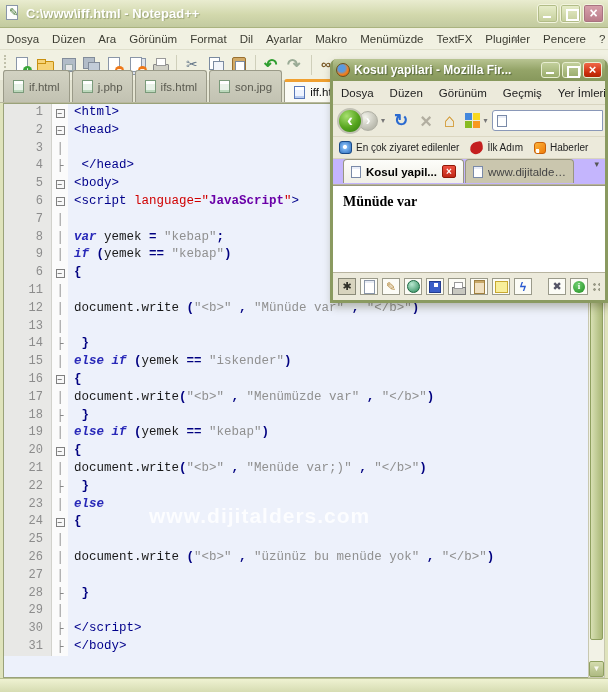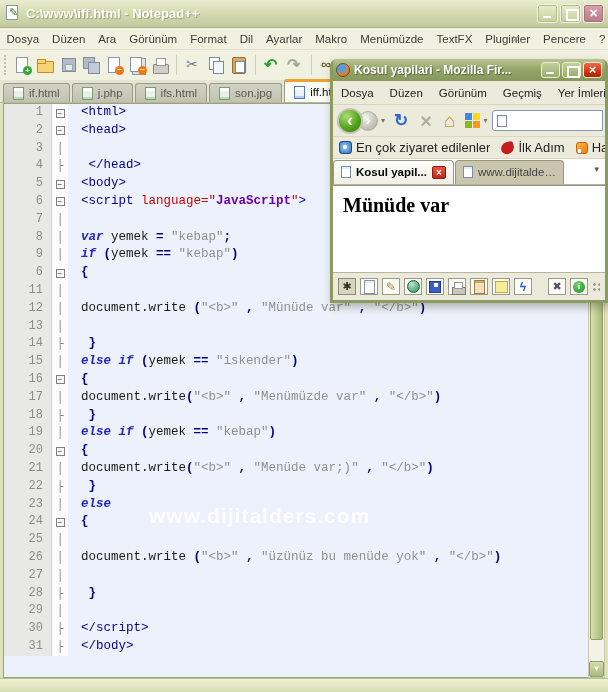--- a/index.html
+++ b/index.html
@@ -61,40 +61,40 @@
   .ic-copy::before{content:"";position:absolute;left:3px;top:2px;width:9px;height:11px;background:#fff;border:1px solid #7a8aa0;}
   .ic-copy::after{content:"";position:absolute;left:7px;top:6px;width:9px;height:11px;background:#f2f5fa;border:1px solid #7a8aa0;}
   .ic-paste::before{content:"";position:absolute;left:3px;top:2px;width:12px;height:15px;background:#d2aa66;border:1px solid #9a7030;border-radius:2px;}
   .ic-paste::after{content:"";position:absolute;left:6px;top:6px;width:8px;height:10px;background:#fff;border:1px solid #7a8aa0;}
   .ic-undo::before{content:"↶";position:absolute;left:2px;top:0px;font-size:16px;font-weight:bold;color:#2f9e2f;}
   .ic-redo::before{content:"↷";position:absolute;left:2px;top:0px;font-size:16px;font-weight:bold;color:#9aab96;}
   .ic-find::before{content:"∞";position:absolute;left:3px;top:1px;font-size:14px;font-weight:bold;color:#7a5a28;}
 
   .npp-tabbar{position:absolute;left:0;top:80px;right:0;height:23px;background:#e4e4d2;
     display:flex;align-items:flex-end;padding-left:3px;border-bottom:1px solid #b8b89e;}
-  .ntab{height:19px;display:flex;align-items:center;gap:5px;padding:0 9px;margin-right:2px;
+  .ntab{height:32px;display:flex;align-items:center;gap:5px;padding:0 9px;margin-right:2px;
     background:linear-gradient(180deg,#d2d2c2,#c2c2b2);border:1px solid #9a9a88;border-bottom:none;
     border-radius:3px 3px 0 0;font-size:11.5px;color:#5a5a50;}
   .ntab.active{background:#fafaf4;color:#111;height:23px;border-top:3px solid #f0a030;padding-top:0;}
   .tabpg{width:11px;height:13px;background:#e8f2e8;border:1px solid #7a9a7a;
     box-shadow:inset 0 3px 0 #fff,inset 0 -2px 0 #bcd8bc;}
   .tabpg.act{background:#eef4ff;border-color:#5878b8;box-shadow:inset 0 3px 0 #fff,inset 0 -2px 0 #b8ccf0;}
 
   .npp-edit{position:absolute;left:3px;top:103px;right:20px;bottom:14px;background:#edf1fb;
     border:1px solid #9aa27a;border-right:none;overflow:hidden;}
   .code-lines{position:absolute;inset:0;display:flex;flex-direction:column;}
   .crow{height:17.8px;display:flex;align-items:center;flex:0 0 17.8px;}
   .ln{width:48px;flex:0 0 48px;height:100%;background:#e8e8e6;color:#8c8c8c;
     font:12px/17.8px "Liberation Mono","DejaVu Sans Mono",monospace;text-align:right;padding-right:8px;
     border-right:1px solid #d2d2cc;}
   .fold{width:16px;flex:0 0 16px;height:100%;background:#fbfbfb;color:#888;
     font:11px/17.8px "DejaVu Sans Mono",monospace;text-align:center;position:relative;}
   .fbox{display:inline-block;width:9px;height:9px;border:1px solid #808080;background:#f8f8f8;
     font:8px/7px "DejaVu Sans Mono",monospace;color:#505050;vertical-align:middle;}
-  .ctext{padding-left:13px;white-space:pre;font:12.5px/17.8px "Liberation Mono","DejaVu Sans Mono",monospace;}
+  .ctext{padding-left:6px;white-space:pre;font:12.5px/17.8px "Liberation Mono","DejaVu Sans Mono",monospace;}
   .tok-tag{color:#00008b;}
   .tok-txt{color:#000;font-weight:bold;}
   .tok-attr{color:#d00000;}
   .tok-val{color:#6a00a8;font-weight:bold;}
   .tok-kw{color:#2828b8;font-weight:bold;font-style:italic;}
   .tok-str{color:#909090;}
   .tok-pu{color:#000080;font-weight:bold;}
   .tok-pl{color:#1a1a1a;}
   .watermark{position:absolute;left:145px;top:400px;font-size:21px;font-weight:bold;
     color:rgba(255,255,255,0.82);letter-spacing:1px;}
@@ -152,43 +152,43 @@
   .grid-btn i:nth-child(2){background:#f8d820;}
   .grid-btn i:nth-child(3){background:#88bb22;}
   .grid-btn i:nth-child(4){background:#f89820;}
   .urlbox{flex:1;height:21px;margin-left:2px;background:#fff;border:1px solid #8a98b8;
     border-radius:3px 0 0 3px;display:flex;align-items:center;padding-left:4px;overflow:hidden;}
   .fpg{width:10px;height:12px;background:#fff;border:1px solid #7a8aa8;flex:0 0 10px;
     box-shadow:inset 0 2px 0 #eaeef8;}
 
   .ff-bookmarks{height:22px;flex:0 0 22px;background:#eceadb;border-bottom:1px solid #d8d4c0;
     display:flex;align-items:center;gap:11px;padding-left:6px;overflow:hidden;}
-  .bmk{display:flex;align-items:center;gap:4px;font-size:13px;color:#222;white-space:nowrap;}
+  .bmk{display:flex;align-items:center;gap:4px;font-size:10px;color:#222;white-space:nowrap;}
   .bico{display:inline-block;}
   .bico-most-visited{width:13px;height:13px;border-radius:3px;border:1px solid #1a4a88;
     background:radial-gradient(circle at 45% 45%,#fff 0 18%,#79b2ef 30%,#2a6ab8);}
   .bico-mozilla{width:13px;height:12px;background:#c41f1f;border-radius:55% 25% 55% 45%;transform:rotate(-12deg);}
   .bico-rss{width:12px;height:12px;border-radius:3px;border:1px solid #c86008;
     background:radial-gradient(circle at 25% 80%,#fff 0 18%,transparent 19%),linear-gradient(135deg,#fcb33a,#ef7d0c);}
 
-  .ff-tabbar{height:26px;flex:0 0 26px;background:#ffffff;display:flex;align-items:center;
-    padding-left:0;border-bottom:1px solid #b8b49c;}
+  .ff-tabbar{height:26px;flex:0 0 26px;background:#c4b5fd;display:flex;align-items:flex-start;
+    padding-left:10px;border-bottom:1px solid #b8b49c;}
   .ftabs{display:flex;align-items:flex-end;flex:1;overflow:hidden;}
   .ftab{height:24px;display:flex;align-items:center;gap:5px;padding:0 7px;margin-right:1px;
     border:1px solid #989680;border-bottom:none;border-radius:4px 4px 0 0;
     background:#cac6ae;font-size:11.5px;color:#444;white-space:nowrap;overflow:hidden;flex:0 0 auto;}
   .ftab.active{background:linear-gradient(180deg,#fdfdfa,#f0efe6);color:#000;font-weight:bold;}
   .ftab .ftlbl{overflow:hidden;text-overflow:ellipsis;max-width:78px;}
   .ftclose{width:14px;height:13px;flex:0 0 14px;border-radius:2px;border:1px solid #901808;
     background:linear-gradient(180deg,#ee5040,#c02818);color:#fff;font:bold 10px/11px "Liberation Sans",sans-serif;
     text-align:center;}
   .tab-caret{color:#555;font-size:9px;padding:0 6px 5px 4px;}
 
   .ff-content{flex:1;background:#fff;border-top:1px solid #989680;overflow:hidden;}
-  .page-text{padding:8px 10px;font-family:"Liberation Serif",serif;font-weight:bold;font-size:20px;color:#000;}
+  .page-text{padding:8px 10px;font-family:"Liberation Serif",serif;font-weight:bold;font-size:14px;color:#000;}
 
   .ff-status{height:28px;flex:0 0 28px;background:#eceadb;border-top:1px solid #b8b4a0;
     display:flex;align-items:center;gap:4px;padding:0 5px;}
   .sic{width:18px;height:17px;background:#fcfcf6;border:1px solid #9a9a8a;position:relative;
     display:flex;align-items:center;justify-content:center;flex:0 0 18px;}
   .sic-bug{background:#d8d4be;border-color:#8a8a78;}
   .sic-bug::before{content:"✱";color:#303028;font-size:11px;}
   .sic-page::before{content:"";width:9px;height:12px;background:#fff;border:1px solid #8a96a8;box-shadow:inset 0 2px 0 #e8ecf4;}
   .sic-pencil::before{content:"✎";color:#b08030;font-size:12px;}
   .sic-globe::before{content:"";width:11px;height:11px;border-radius:50%;border:1px solid #1a6840;

